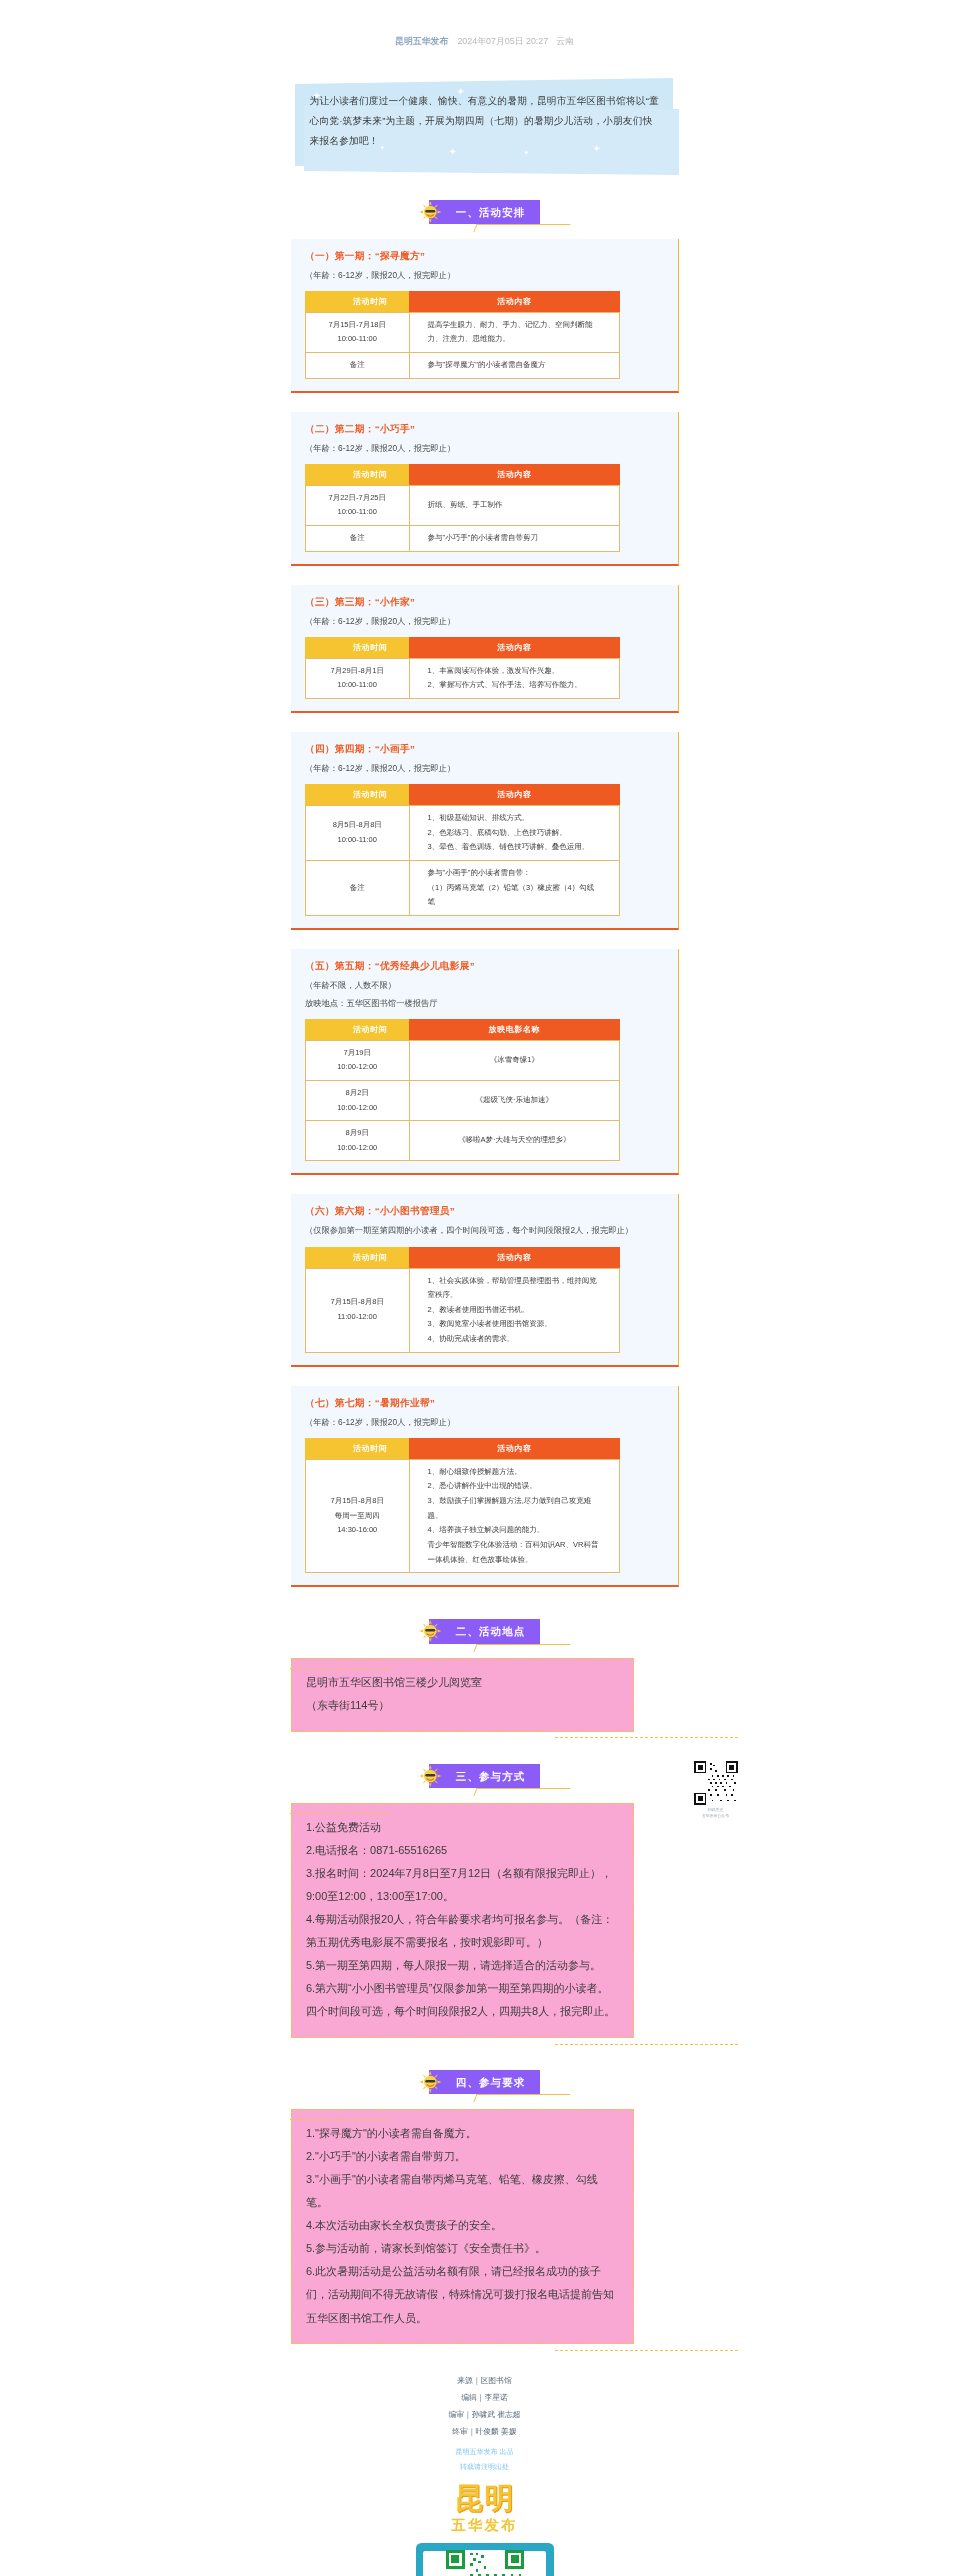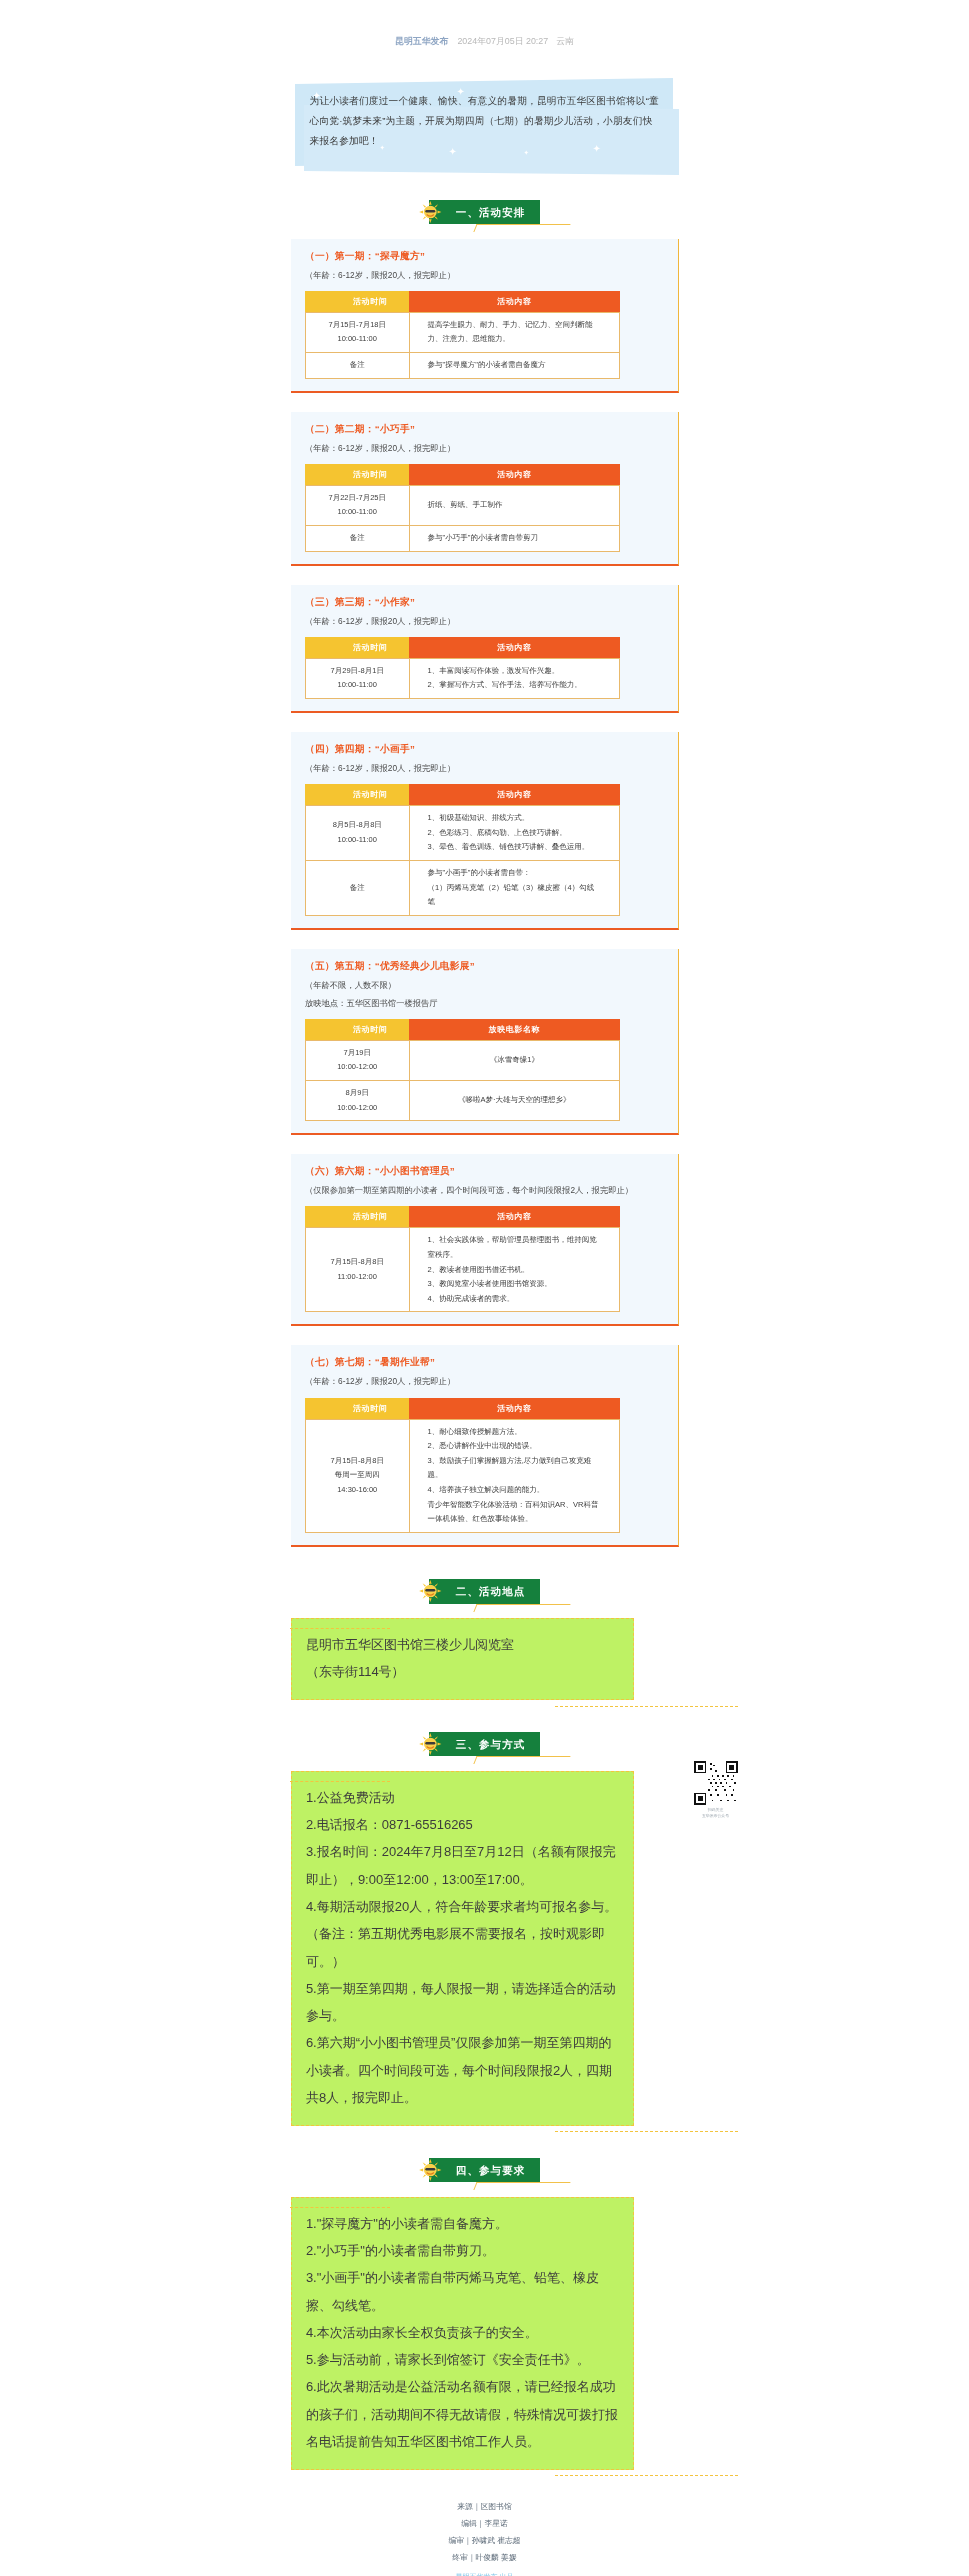--- a/index.html
+++ b/index.html
@@ -51,21 +51,21 @@
   .sparkle { position: absolute; z-index: 1; color: #ffffff; font-size: 10px; }
 
   
   .sec-head {
     position: relative;
     display: flex; justify-content: center; align-items: center;
     margin: 32px 0 14.4px 0;
   }
   .sec-badge {
     position: relative;
-    background: #15803d;
+    background: #8b5cf6;
     color: #fff;
     font-size: 10.5px;
     font-weight: bold;
     letter-spacing: 1.1px;
     padding: 6px 14.4px 6px 26.6px;
     line-height: 1.2;
   }
   .sun-icon {
     position: absolute; left: -12px; top: 50%; transform: translateY(-50%);
     width: 26.6px; height: 26.6px;
@@ -115,22 +115,22 @@
   }
   table.act td.c-time { text-align: center; }
   table.act td.c-cont { text-align: left; }
   table.act td.c-center { text-align: center; }
 
   
   .dash-wrap { position: relative; margin: 2.2px 0 0 0; }
   .dash-box {
     border: 1.1px dashed #f3c43f;
     padding: 12px 14.4px 13.3px 14.4px;
-    font-size: 13px; color: #3c3c3c; line-height: 2.1;
-    background: #bef264;
+    font-size: 11px; color: #3c3c3c; line-height: 2.1;
+    background: #f9a8d4;
     position: relative;
     width: 343px;
   }
   .dash-tick-top {
     position: absolute; left: -1.1px; top: 8.9px; width: 100px;
     border-top: 1.1px dashed #f3c43f;
   }
   .dash-tick-bottom {
     position: absolute; right: -105px; bottom: -7.8px; width: 183px;
     border-top: 1.1px dashed #f3c43f;
@@ -388,20 +388,29 @@
       </thead>
       <tbody id="movie-rows">
           <tr>
             <td class="c-time">
               <div>
                 <div>7月19日</div>
                 <div>10:00-12:00</div>
               </div>
             </td>
             <td class="c-center">《冰雪奇缘1》</td>
+          </tr>
+          <tr>
+            <td class="c-time">
+              <div>
+                <div>8月2日</div>
+                <div>10:00-12:00</div>
+              </div>
+            </td>
+            <td class="c-center">《超级飞侠·乐迪加速》</td>
           </tr>
           <tr>
             <td class="c-time">
               <div>
                 <div>8月9日</div>
                 <div>10:00-12:00</div>
               </div>
             </td>
             <td class="c-center">《哆啦A梦·大雄与天空的理想乡》</td>
           </tr>

